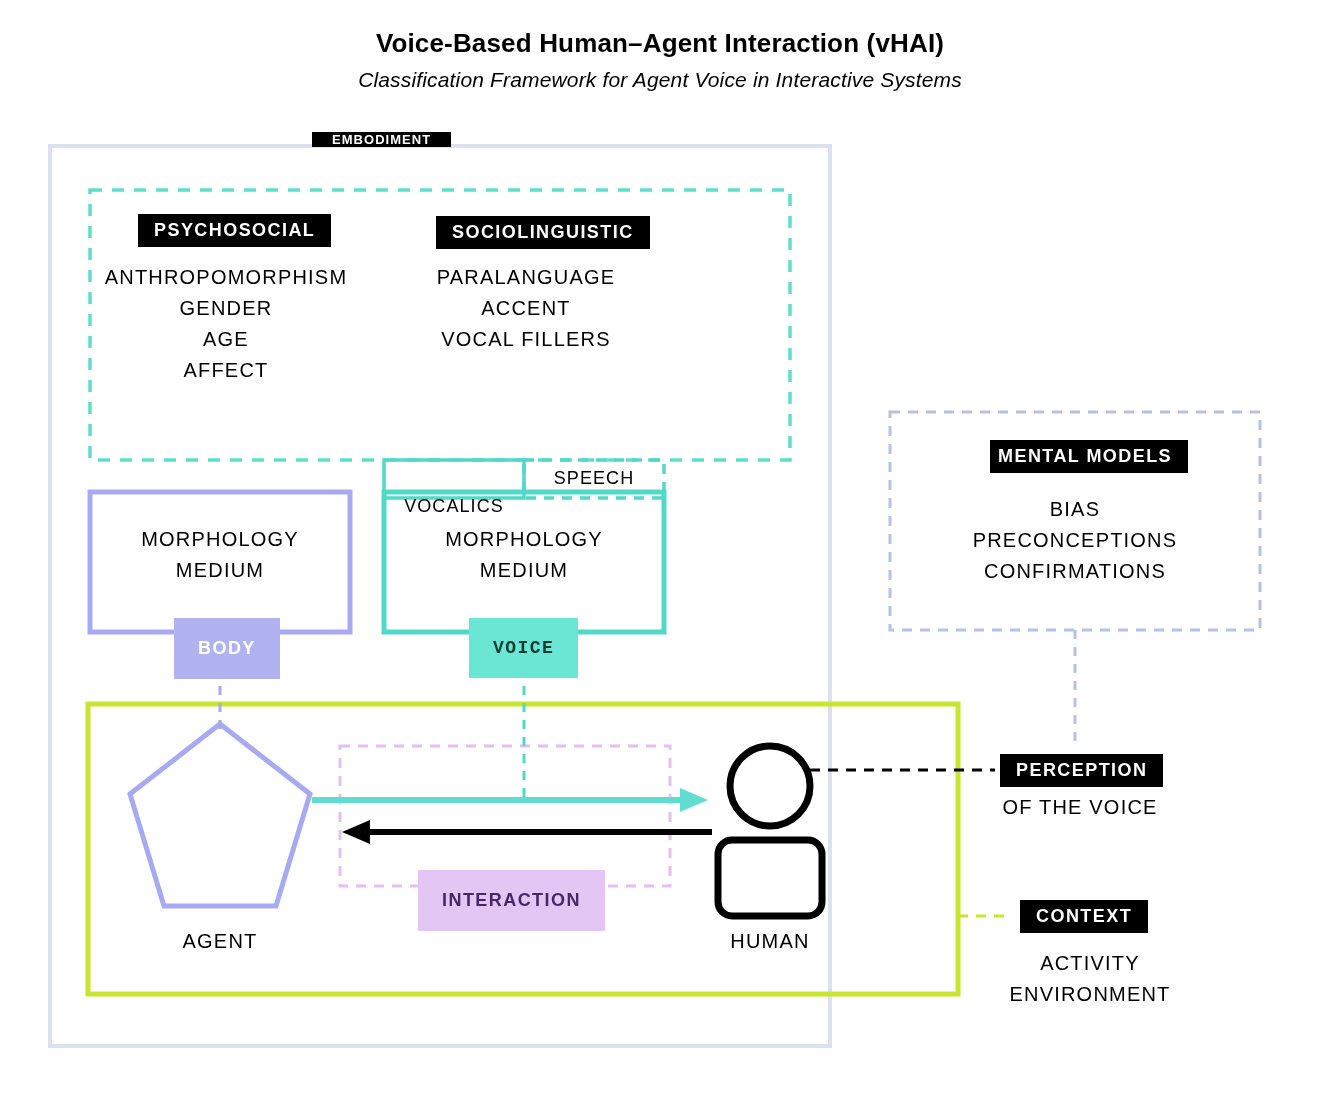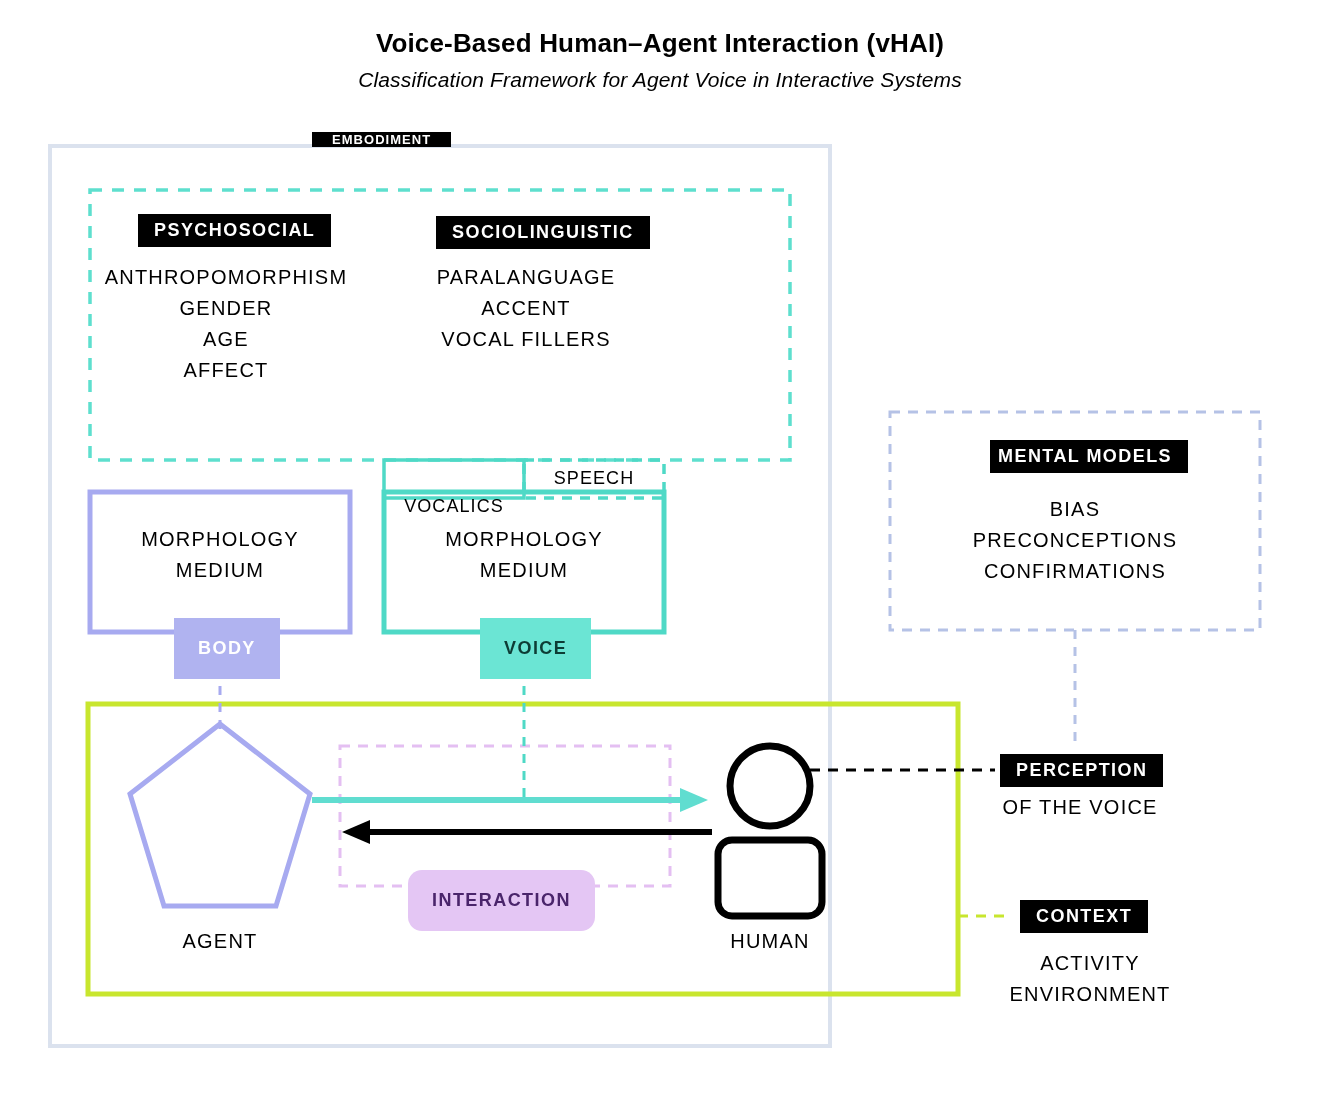--- a/index.html
+++ b/index.html
@@ -100,23 +100,23 @@
 <div class="abs item-list" style="left:90px; top:520px; width:260px;">
   <div>MORPHOLOGY</div>
   <div>MEDIUM</div>
 </div>
 <div class="abs label-box label-body" style="left:174px; top:618px;">BODY</div>
 
 <div class="abs item-list" style="left:384px; top:520px; width:280px;">
   <div>MORPHOLOGY</div>
   <div>MEDIUM</div>
 </div>
-<div class="abs label-box label-voice" style="left:480px; top:618px;">VOICE</div>
+<div class="abs label-box label-voice" style="left:469px; top:618px;font-family:Liberation Mono, monospace;">VOICE</div>
 
-<div class="abs label-box label-interaction" style="left:408px; top:870px;border-radius:14px;">INTERACTION</div>
+<div class="abs label-box label-interaction" style="left:418px; top:870px;">INTERACTION</div>
 
 <div class="abs caption" style="left:160px; top:930px; width:120px;">AGENT</div>
 
 <div class="abs caption" style="left:720px; top:930px; width:100px;">HUMAN</div>
 
 <div class="abs tag small" style="left:990px; top:440px;padding-left:8px;">MENTAL MODELS</div>
 <div class="abs item-list" style="left:890px; top:490px; width:370px;">
   <div>BIAS</div>
   <div>PRECONCEPTIONS</div>
   <div>CONFIRMATIONS</div>

